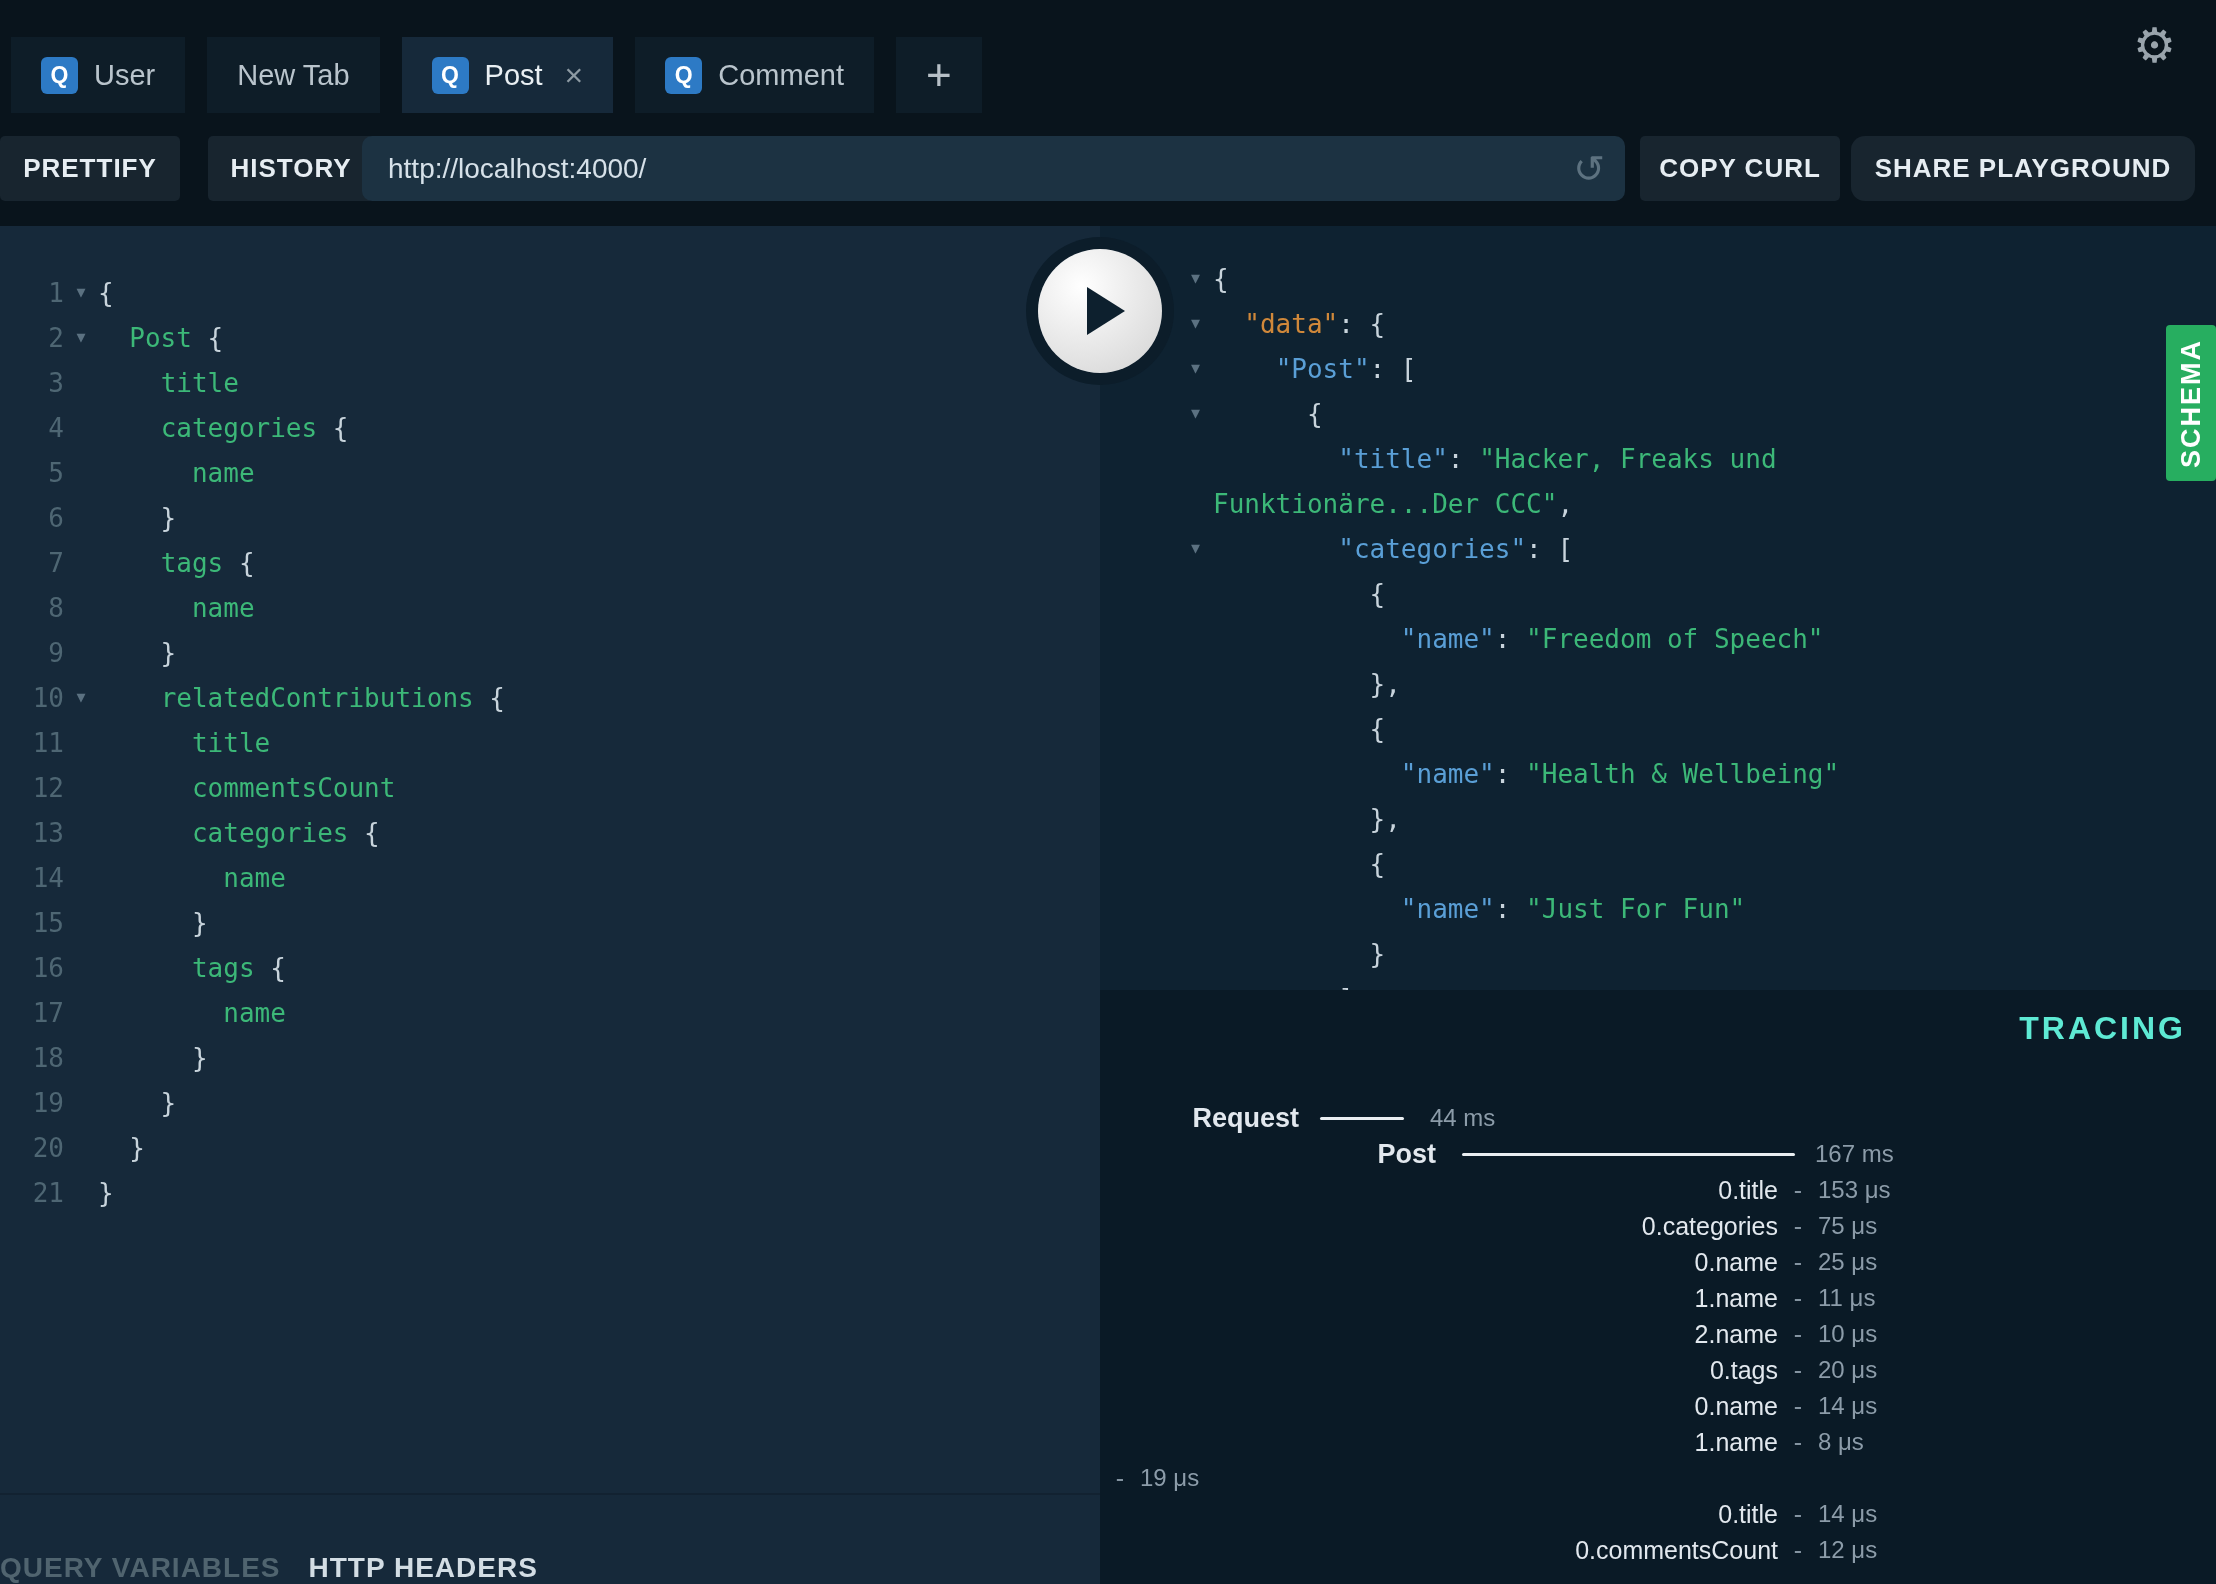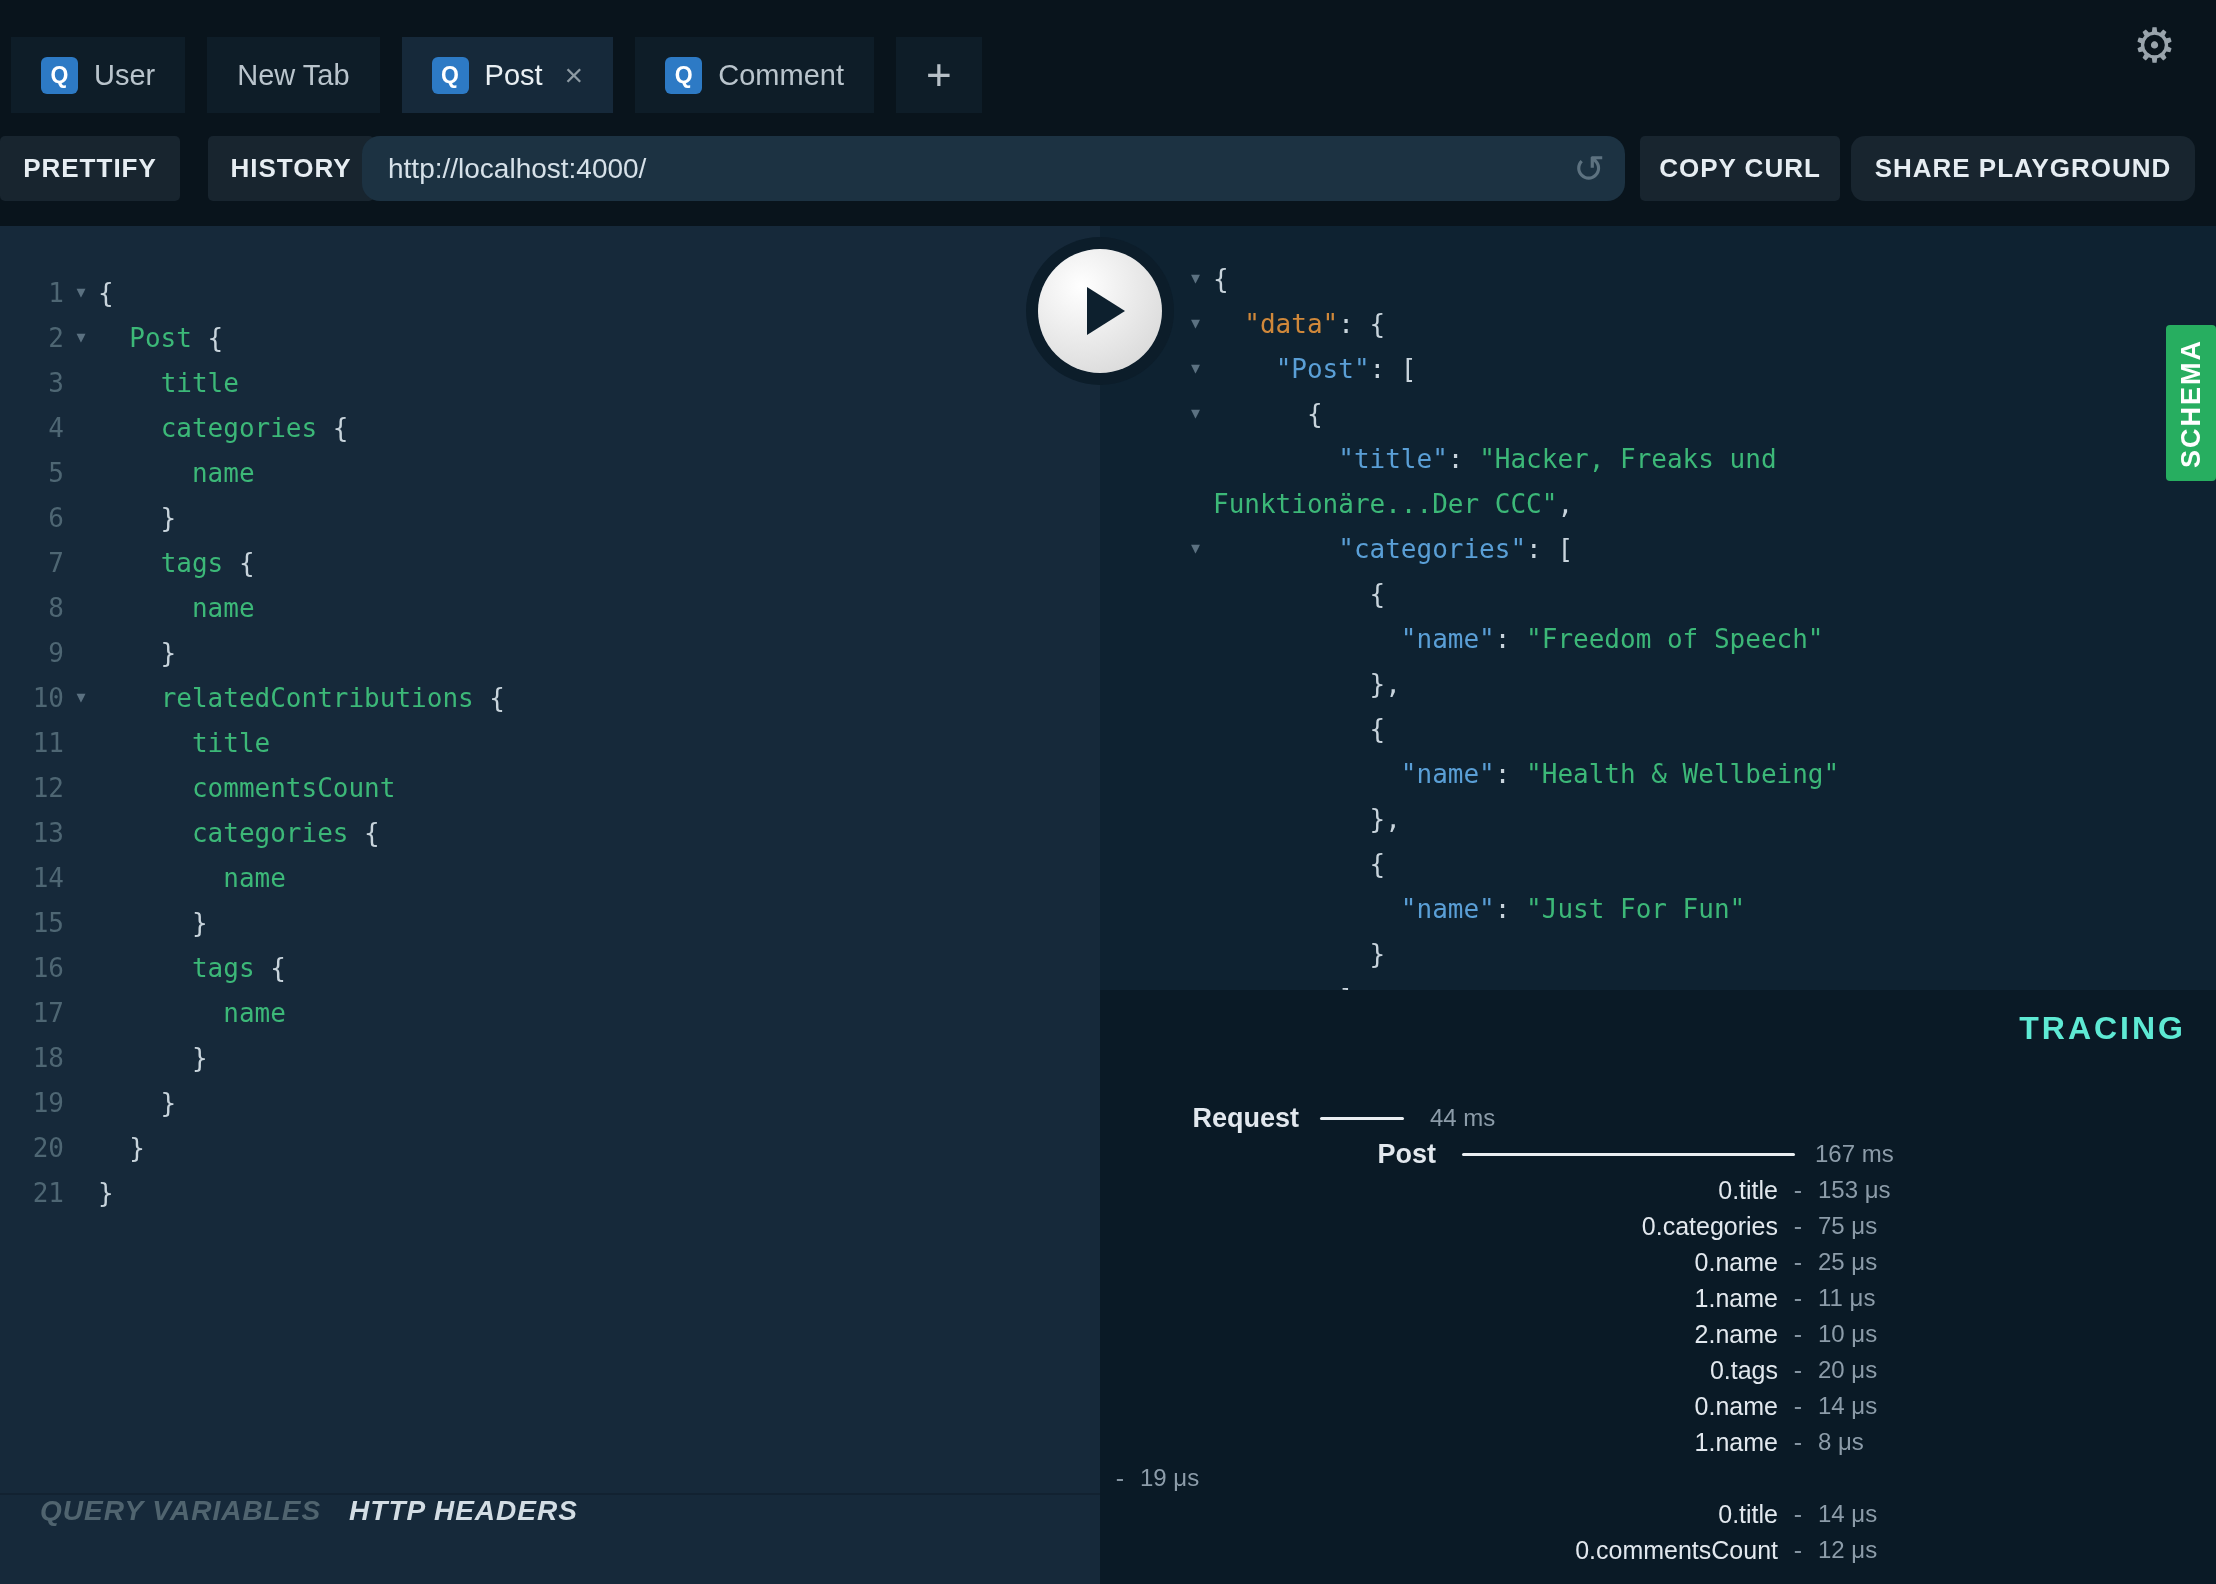--- a/index.html
+++ b/index.html
@@ -27,21 +27,21 @@
   .gear{position:absolute;right:40px;top:22px;font-size:48px;color:#99a4ac;cursor:pointer;line-height:1;}
 
   .toolbar{position:absolute;top:136px;left:0;right:0;height:65px;}
   .tbtn{position:absolute;top:0;height:65px;border:none;border-radius:5px;background:#18252f;
         color:#e6edf2;font-weight:bold;font-size:26px;letter-spacing:1px;
         font-family:"Liberation Sans",sans-serif;display:flex;align-items:center;justify-content:center;cursor:pointer;}
   .btn-prettify{left:0;width:180px;}
   .btn-history{left:185px;width:166px;margin-left:23px;}
   .btn-copy{left:1640px;width:200px;}
   .btn-share{left:1851px;width:344px;border-radius:14px;}
-  .url-wrap{position:absolute;left:362px;top:0;width:1263px;height:65px;background:#1c3242;border-radius:18px;}
+  .url-wrap{position:absolute;left:362px;top:0;width:1263px;height:65px;background:#1c3242;border-radius:10px;}
   .url-input{width:100%;height:100%;background:transparent;border:none;outline:none;
              color:#d6e1e9;font-size:28px;padding:0 80px 0 26px;font-family:"Liberation Sans",sans-serif;}
   .reload{position:absolute;right:20px;top:50%;transform:translateY(-50%);font-size:38px;color:#5d7280;cursor:pointer;line-height:1;}
 
   
   .editor-pane{position:absolute;left:0;top:226px;width:1100px;bottom:0;background:#16293a;overflow:hidden;}
   .editor-lines{position:absolute;top:44px;left:0;right:0;}
   .result-pane{position:absolute;left:1100px;top:226px;width:1116px;height:764px;background:#0e2231;overflow:hidden;}
   .result-lines{position:absolute;top:30px;left:0;right:0;}
 
@@ -49,22 +49,22 @@
   .ln{width:64px;text-align:right;color:#4e6673;flex:0 0 auto;}
   .fold{width:34px;text-align:center;color:#5b7181;font-size:15px;flex:0 0 auto;line-height:1;}
   .rl .fold{width:35px;margin-left:78px;}
   .code{white-space:pre;}
   .tok-p{color:var(--punc);}
   .tok-f{color:var(--green);}
   .tok-kb{color:var(--blue);}
   .tok-ko{color:var(--orange);}
   .tok-s{color:var(--green);}
 
-  .editor-footer{position:absolute;left:0;right:0;bottom:0;height:89px;display:flex;align-items:flex-start;
-                 gap:28px;padding-left:40px;background:#16293a;box-shadow:0 -2px 0 rgba(0,0,0,0.15);font-style:italic;}
+  .editor-footer{position:absolute;left:0;right:0;bottom:0;height:89px;display:flex;align-items:flex-end;
+                 gap:28px;background:#16293a;box-shadow:0 -2px 0 rgba(0,0,0,0.15);}
   .qv{color:#50646f;font-weight:bold;font-size:28px;letter-spacing:1px;cursor:pointer;}
   .hh{color:#d3dde4;font-weight:bold;font-size:28px;letter-spacing:1px;cursor:pointer;}
 
   
   .play{position:absolute;left:1038px;top:249px;width:124px;height:124px;border-radius:50%;
         background:radial-gradient(circle at 35% 30%, #ffffff, #d2d2d2);
         box-shadow:0 0 0 12px #0c1d2a;border:none;cursor:pointer;z-index:5;
         display:flex;align-items:center;justify-content:center;}
   .play-tri{width:0;height:0;border-top:24px solid transparent;border-bottom:24px solid transparent;
             border-left:38px solid #0d202e;margin-left:12px;}

